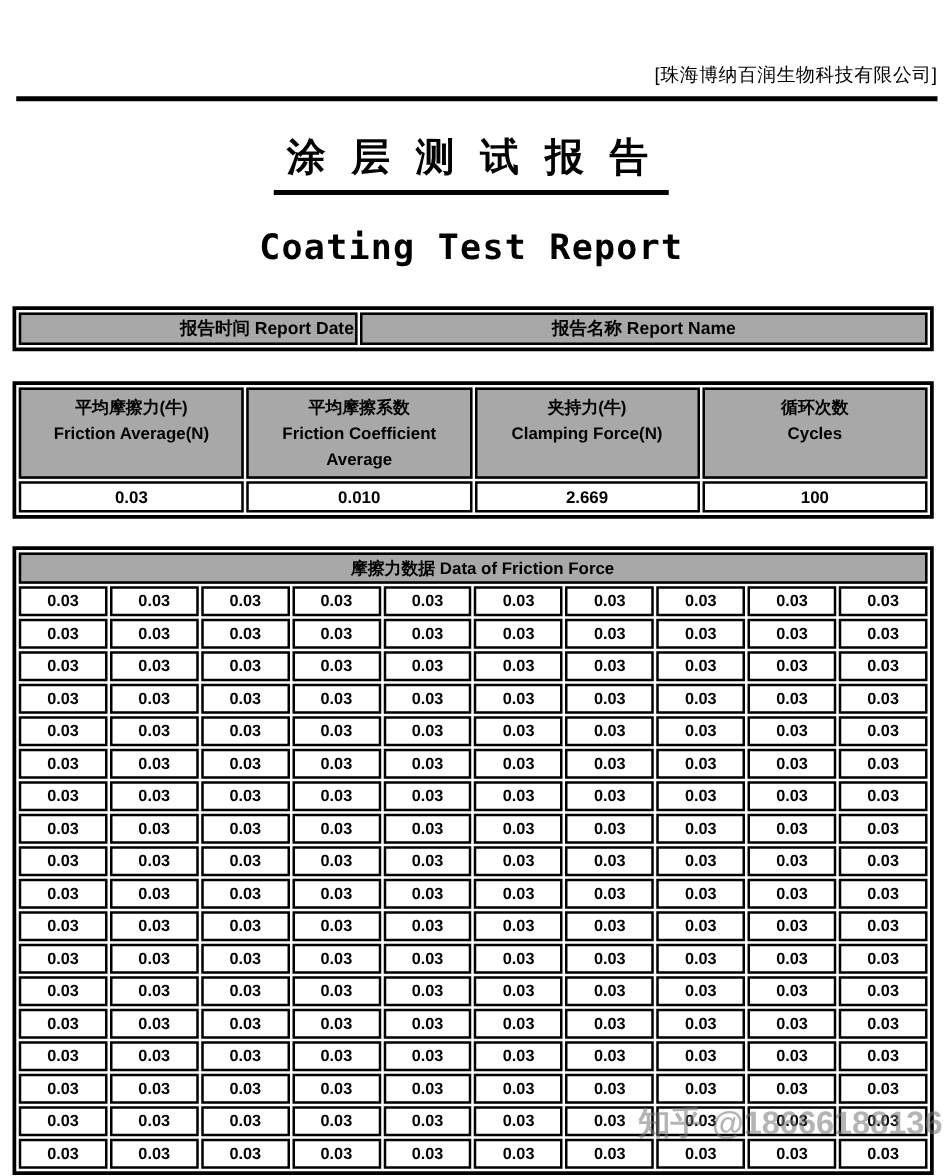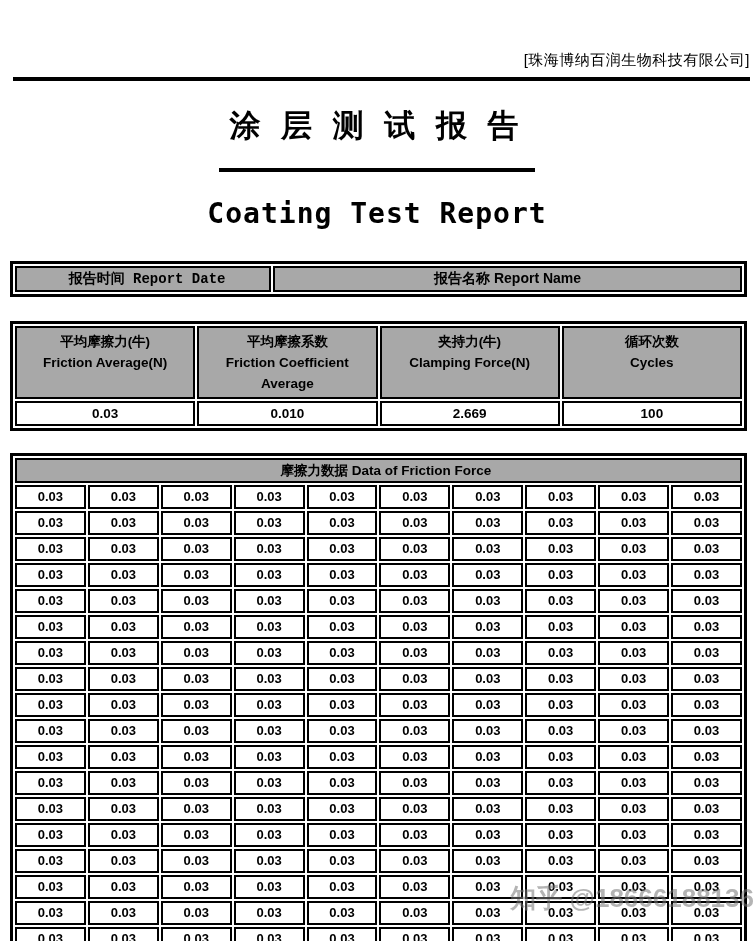--- a/index.html
+++ b/index.html
@@ -24,21 +24,21 @@
     border-top: 4px solid #000;
     margin: 7px 4px 0 13px;
   }
   .title-cn-wrap { text-align: center; margin-top: 24px; }
   .title-cn {
     display: inline-block;
     font-size: 31px;
     font-weight: bold;
     letter-spacing: 6px;
     border-bottom: 4px solid #000;
-    padding: 0 10px 21px 10px;
+    padding: 0 10px 5px 10px;
   }
   .title-en {
     text-align: center;
     font-family: "DejaVu Sans Mono", monospace;
     font-weight: bold;
     font-size: 28px;
     margin-top: 25px;
     letter-spacing: 1px;
   }
   
@@ -54,21 +54,21 @@
   th, td {
     border: 2px solid #000;
     font-weight: bold;
     overflow: hidden;
   }
   .hdr { background: #a8a8a8; }
   
   #report-table { margin-top: 31px; }
   #report-table th { height: 20px; font-size: 14px; }
   #report-table td { height: 22px; font-size: 15px; text-align: center; }
-  #report-table .left { text-align: center; padding-left: 9px; font-family: Liberation Mono, monospace; }
+  #report-table .left { text-align: right; padding-left: 24px; }
   #report-table .c1 { width: 33.4%; }
   
   #summary-table { margin-top: 24px; }
   #summary-table th {
     height: 66px;
     vertical-align: top;
     font-size: 13.5px;
     line-height: 21px;
     padding: 3px 14px 0 14px;
     text-align: center;

